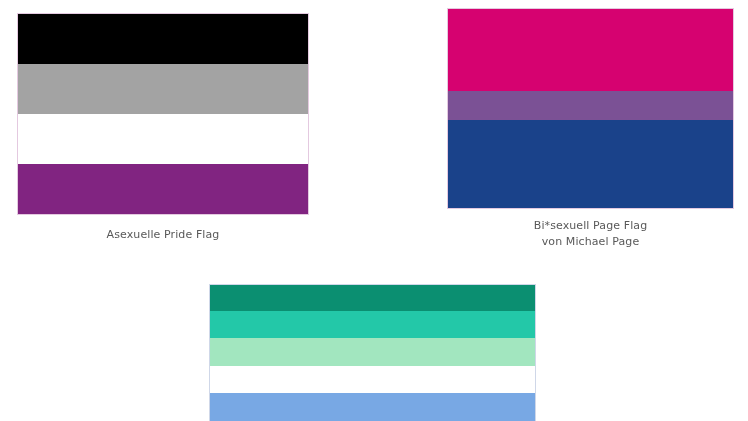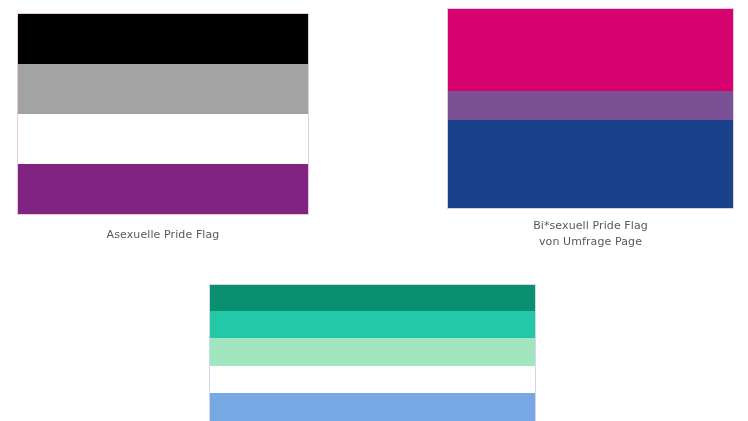--- a/index.html
+++ b/index.html
@@ -101,22 +101,22 @@
   </div>
 </div>
 
 <div class="figure" id="figure-bisexual">
   <div class="flag" style="border-color: rgb(228, 201, 224);">
     <span class="band" style="background: rgb(214, 2, 112); height: 41%;"></span>
     <span class="band" style="background: rgb(123, 81, 149); height: 15%;"></span>
     <span class="band" style="background: rgb(26, 66, 138); height: 44%;"></span>
   </div>
   <div class="caption" style="color: rgb(89, 89, 89);">
-    <span class="caption-line">Bi*sexuell Pride Flag</span>
-    <span class="caption-line">von Umfrage Page</span>
+    <span class="caption-line">Bi*sexuell Page Flag</span>
+    <span class="caption-line">von Michael Page</span>
   </div>
 </div>
 
 <div class="figure" id="figure-green">
   <div class="flag" style="border-color: rgb(207, 215, 232);">
     <span class="band" style="background: rgb(11, 143, 113); height: 19%;"></span>
     <span class="band" style="background: rgb(35, 200, 168); height: 19%;"></span>
     <span class="band" style="background: rgb(162, 230, 191); height: 20%;"></span>
     <span class="band" style="background: rgb(255, 255, 255); height: 20%;"></span>
     <span class="band" style="background: rgb(120, 168, 228); height: 20%;"></span>

